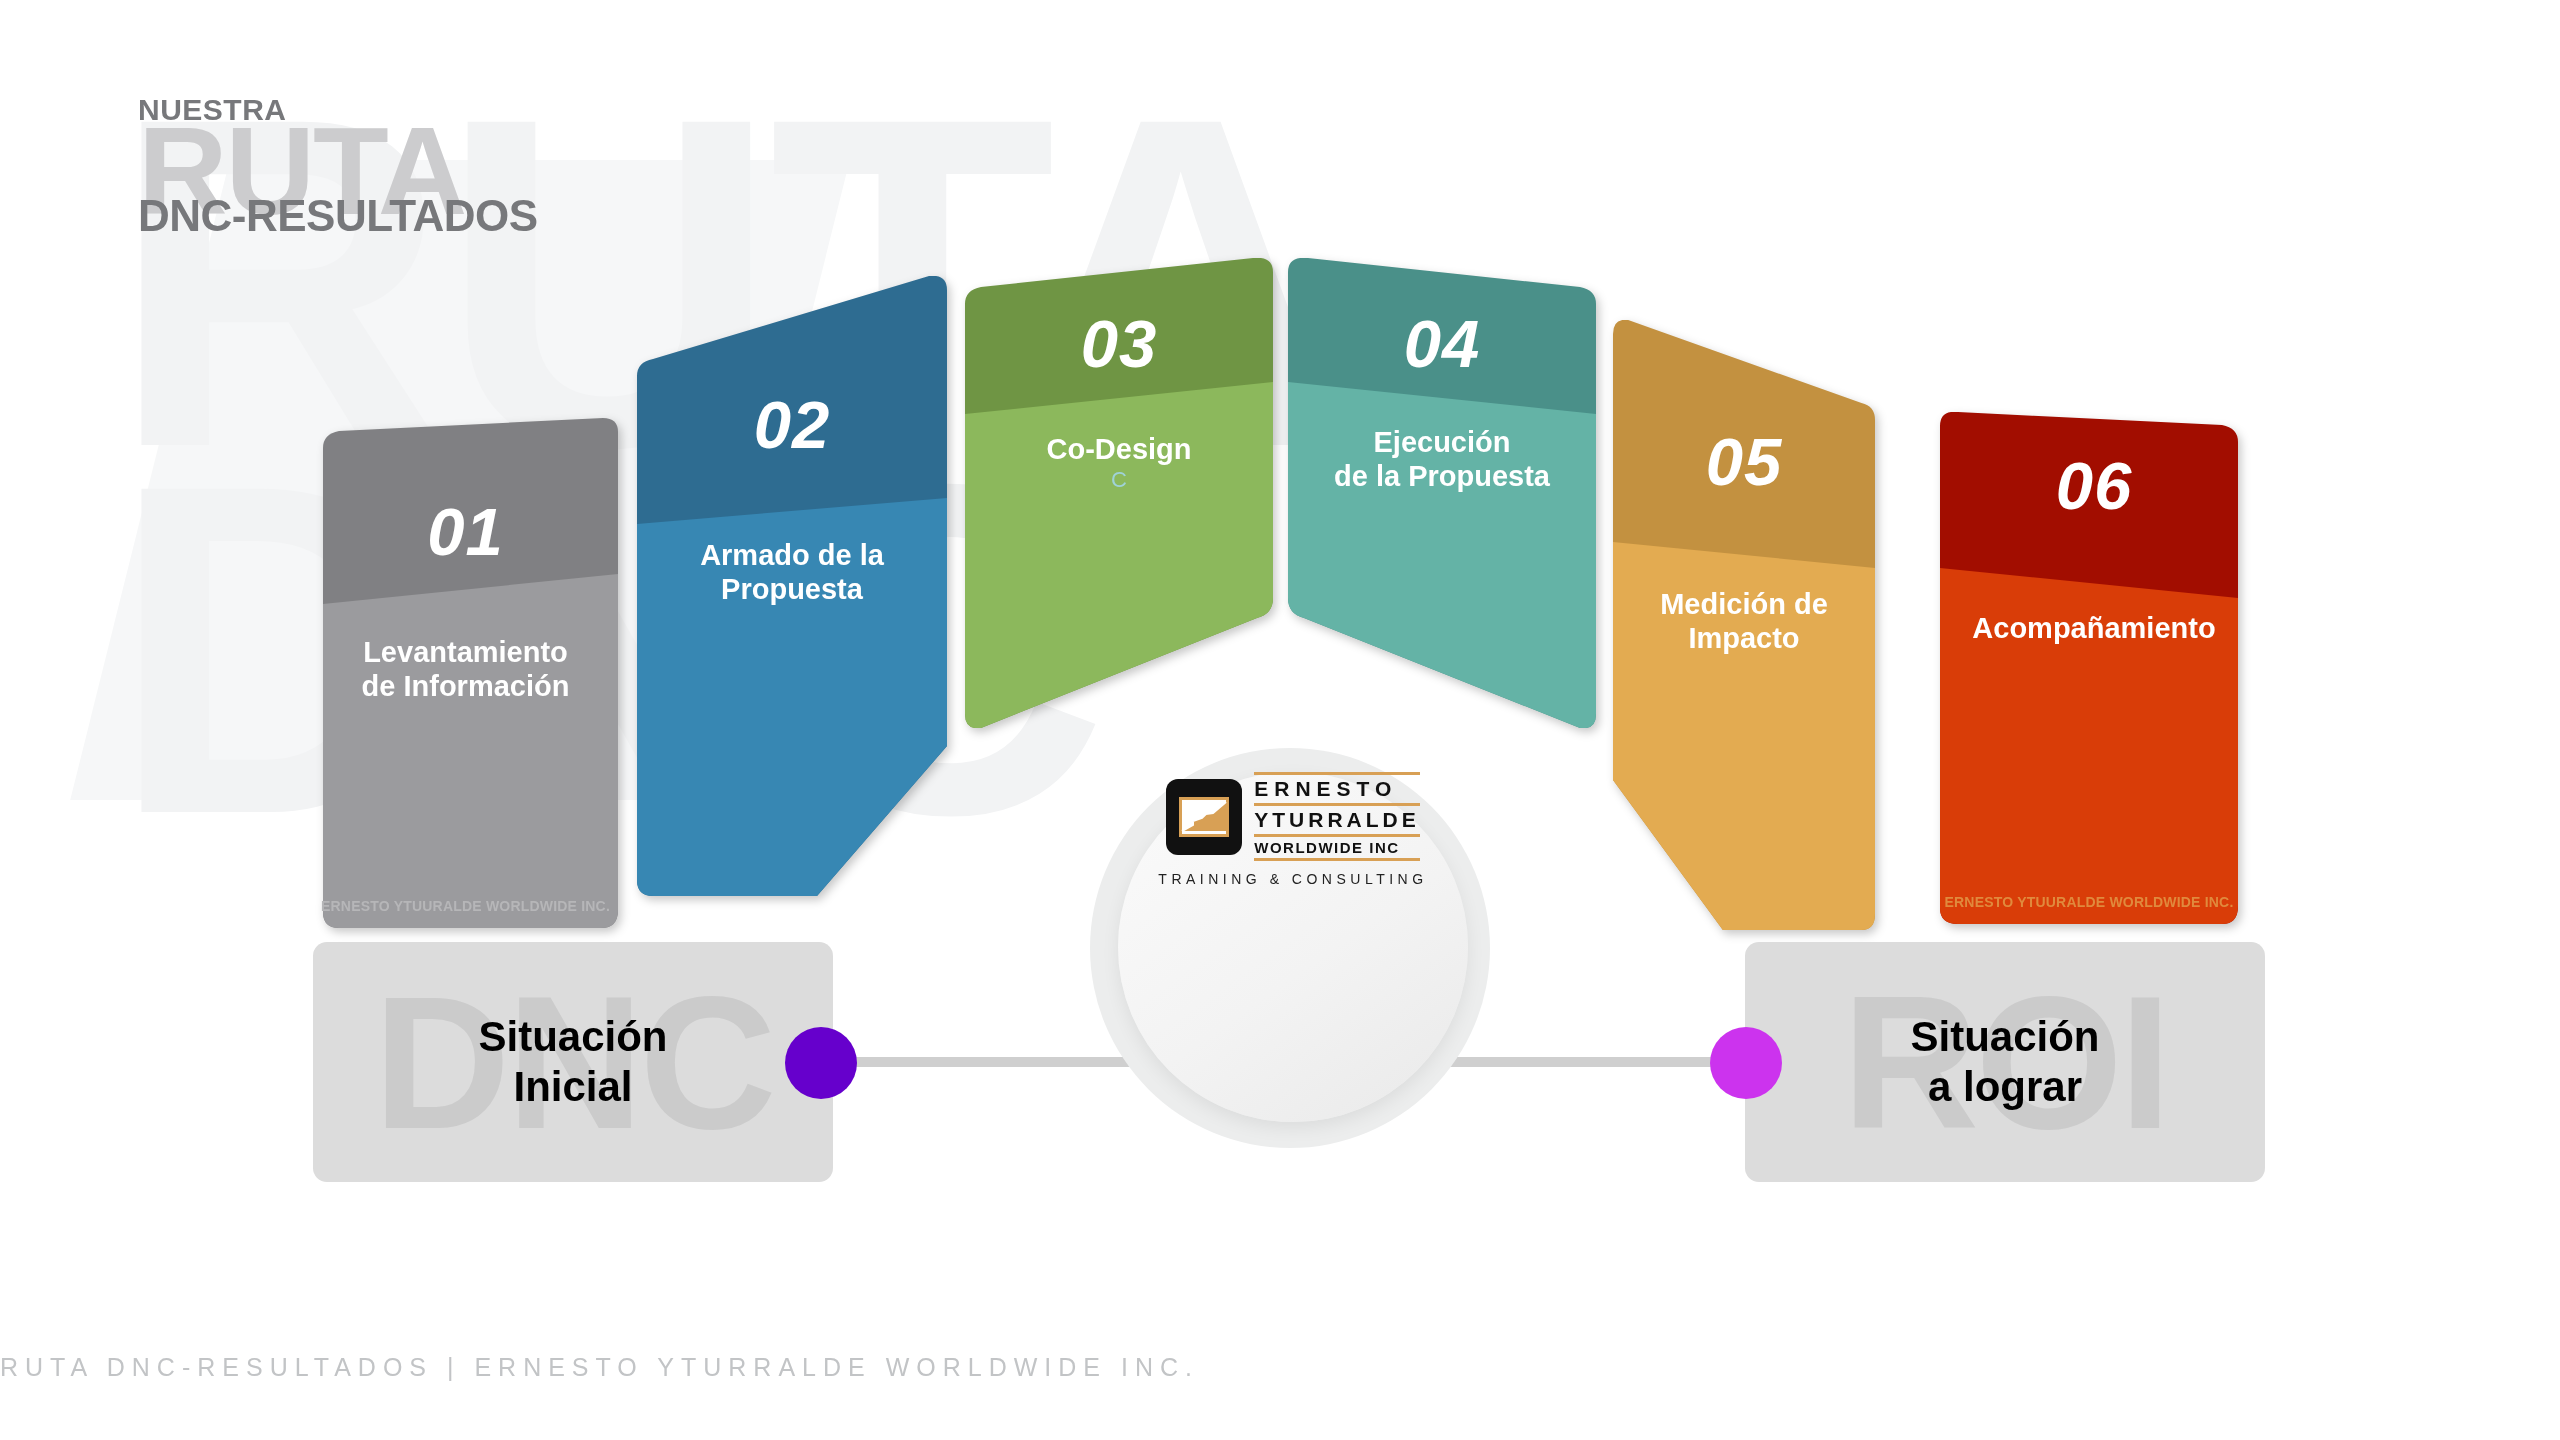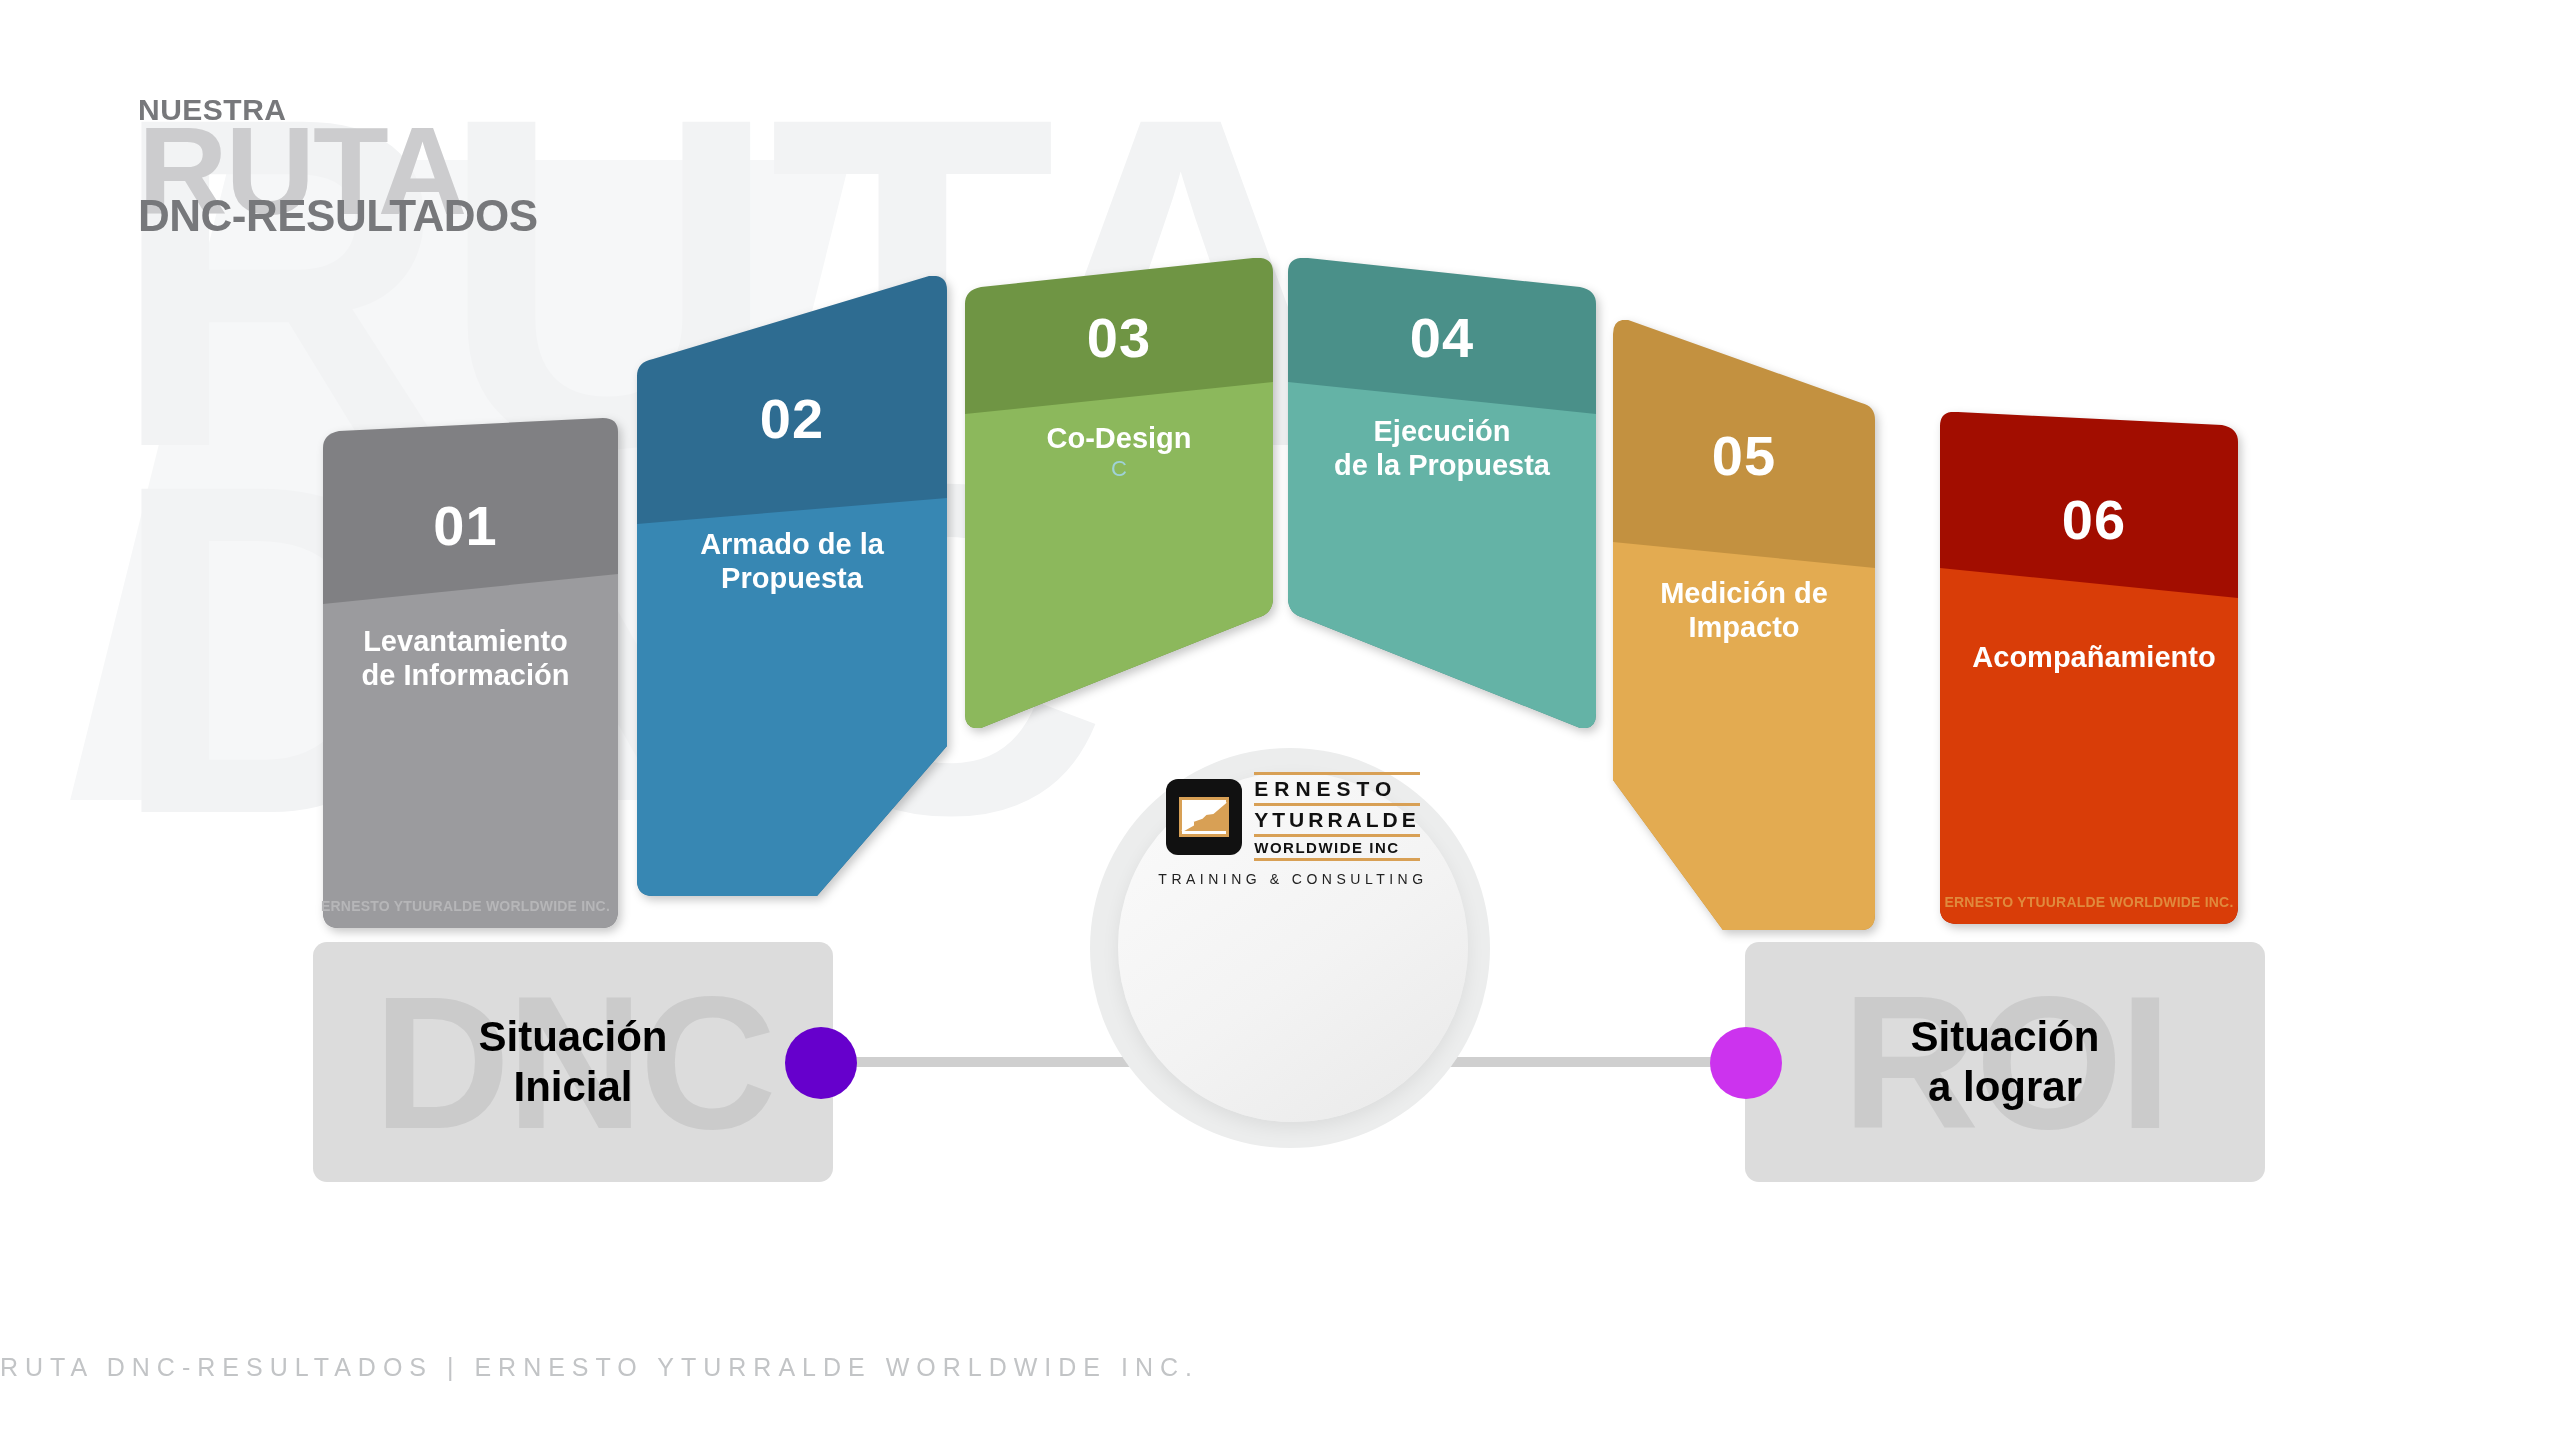--- a/index.html
+++ b/index.html
@@ -59,21 +59,21 @@
   }
   .card .body {
     position:absolute; left:0; top:0; width:100%; height:100%;
   }
   .card .content {
     position:absolute; left:0; top:0; width:100%; height:100%;
     z-index:2;
     display:flex; flex-direction:column; align-items:center;
   }
   .card .num {
-    font-size:56px; font-weight:bold; letter-spacing:1px; line-height:1;
+    font-size:67px; font-weight:bold; letter-spacing:1px; line-height:1;font-style:italic;
   }
   .card .lbl {
     font-size:29px; font-weight:bold; line-height:1.18; white-space:pre-line;
   }
   .card .sublbl {
     font-size:22px; line-height:1.1; color:#9fd2d8;
   }
   .card .footer-brand {
     position:absolute; bottom:14px; left:0; width:100%;
     font-size:14px; font-weight:bold; letter-spacing:0.2px;
@@ -211,21 +211,21 @@
 Impacto</div>
     </div>
   </div>
 
   <div class="card" style="left:1940px; top:412px; width:308px; height:512px;">
     <svg class="body" viewBox="0 0 308 512" preserveAspectRatio="none">
       <path d="M0,14 Q0,-2 18,0 L282,13 Q298,16 298,30 L298,494 Q298,512 282,512 L18,512 Q0,512 0,496 Z" fill="#a20d00"></path>
       <path d="M0,156 L298,186 L298,494 Q298,512 282,512 L18,512 Q0,512 0,496 Z" fill="#d93d08"></path>
     </svg>
     <div class="content">
-      <div class="num" style="margin-top:80px;">06</div>
+      <div class="num" style="margin-top:40px;">06</div>
       <div class="lbl" style="margin-top:92px;">Acompañamiento</div>
       <div class="footer-brand" style="color:#e08a3d; width:298px;">ERNESTO YTUURALDE WORLDWIDE INC.</div>
     </div>
   </div>
 
   <div class="connector" style="left:810px; top:1057px; width:400px;"></div>
   <div class="connector" style="left:1400px; top:1057px; width:380px;"></div>
 
   <div class="sitbox" style="left:313px; top:942px; width:520px; height:240px;">
     <div class="wm">DNC</div>

